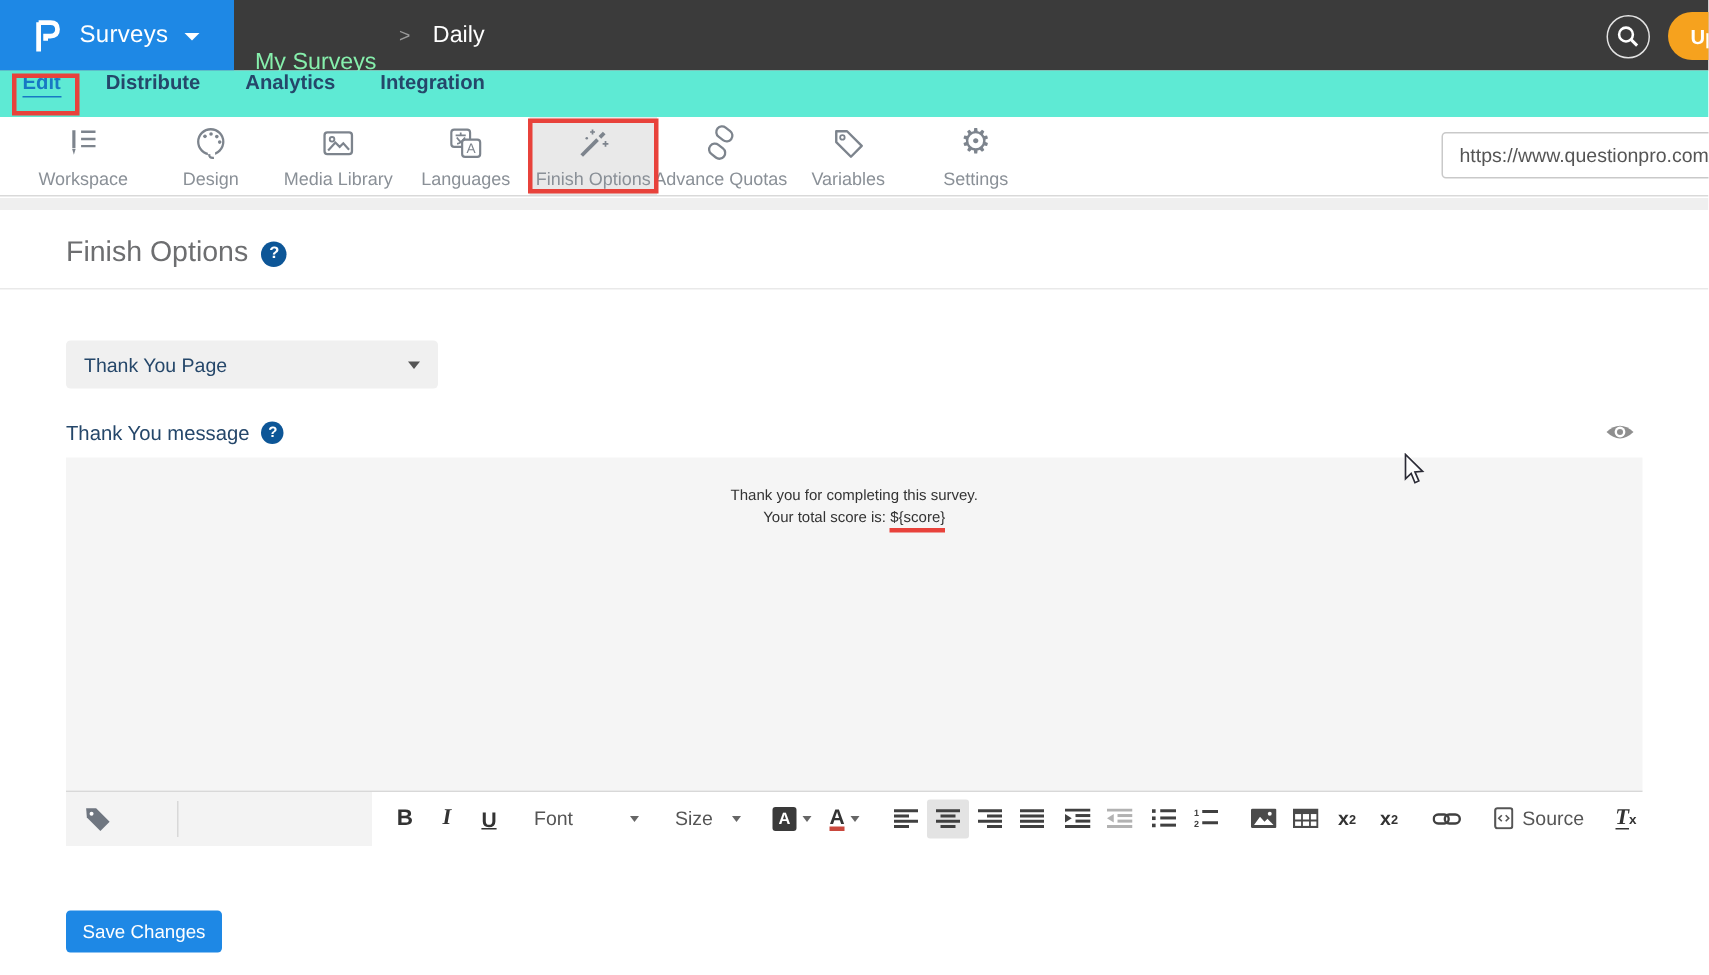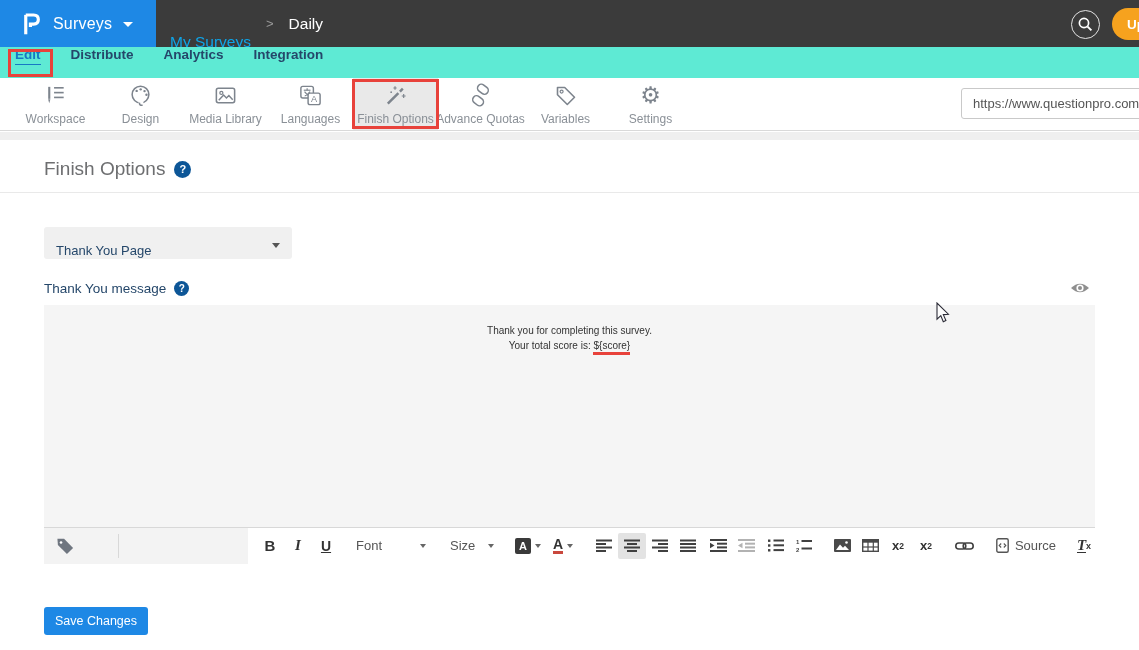--- a/index.html
+++ b/index.html
@@ -7,21 +7,21 @@
   body { font-family:"Liberation Sans", sans-serif; background:#ffffff; position:relative; }
 
   
   .topbar { position:absolute; left:0; top:0; width:1139px; height:47px; background:#3b3b3b; }
   .logo-block { position:absolute; left:0; top:0; width:156px; height:47px; background:#1e88e5;
                 display:flex; align-items:center; padding-left:22px; cursor:pointer; }
   .logo-block .product { color:#fff; font-size:16px; margin-left:12px; letter-spacing:.2px; }
   .caret-down-w { width:0; height:0; border-left:5px solid transparent; border-right:5px solid transparent;
                   border-top:5px solid #fff; margin-left:11px; margin-top:2px; }
   .breadcrumb { position:absolute; left:170px; top:0; height:47px; display:flex; align-items:center; font-size:15.5px; }
-  .breadcrumb .parent { color:#0ea5e9; cursor:pointer;margin-top:36px; }
+  .breadcrumb .parent { color:#86efac; cursor:pointer;margin-top:36px; }
   .breadcrumb .sep { color:#9a9a9a; margin:0 15px; font-size:13px; }
   .breadcrumb .current { color:#ffffff; }
   .search-btn { position:absolute; left:1071px; top:10px; width:29px; height:29px; border:1.5px solid #e3e3e3;
                 border-radius:50%; display:flex; align-items:center; justify-content:center; cursor:pointer; }
   .upgrade-btn { position:absolute; left:1112px; top:8px; height:32px; width:70px; background:#f6a21e;
                  border-radius:16px; color:#fff; font-size:13.5px; font-weight:bold;
                  display:flex; align-items:center; padding-left:15px; cursor:pointer; }
 
   
   .tabrow { position:absolute; left:0; top:47px; width:1139px; height:31px; background:#5eead4;
@@ -48,21 +48,21 @@
   .panel { position:absolute; left:0; top:140px; width:1139px; height:510px; background:#fff; }
   .page-title-row { position:absolute; left:44px; top:18px; display:flex; align-items:center; }
   .page-title { font-size:19px; color:#6d6e70; font-weight:400; }
   .help-badge { display:inline-flex; align-items:center; justify-content:center; background:#0d5697;
                 color:#fff; border-radius:50%; font-weight:bold; cursor:pointer; }
   .help-lg { width:17px; height:17px; font-size:11px; margin-left:9px; }
   .help-sm { width:15px; height:15px; font-size:10px; margin-left:8px; }
   .divider { position:absolute; left:0; top:52px; width:1139px; height:1px; background:#e9e9e9; }
 
   .dropdown { position:absolute; left:44px; top:87px; width:248px; height:30px; background:#f0f0f0;
-              border-radius:3px; display:flex; padding:16px 12px; cursor:pointer; }
+              border-radius:3px; display:flex; align-items:center; padding:16px 12px; cursor:pointer; }
   .dropdown .dval { font-size:13px; color:#25476a; flex:1; }
   .caret-down-d { width:0; height:0; border-left:4.5px solid transparent; border-right:4.5px solid transparent;
                   border-top:5px solid #555; }
 
   .msg-label-row { position:absolute; left:44px; top:141px; display:flex; align-items:center; }
   .msg-label { font-size:13.5px; color:#25476a; }
   .eye-wrap { position:absolute; left:1070px; top:141px; cursor:pointer; }
 
   .editor { position:absolute; left:44px; top:165px; width:1051px; height:222px; background:#f5f5f5; }
   .editor-text { margin-top:19px; text-align:center; font-size:10px; color:#333; line-height:14.5px; }

